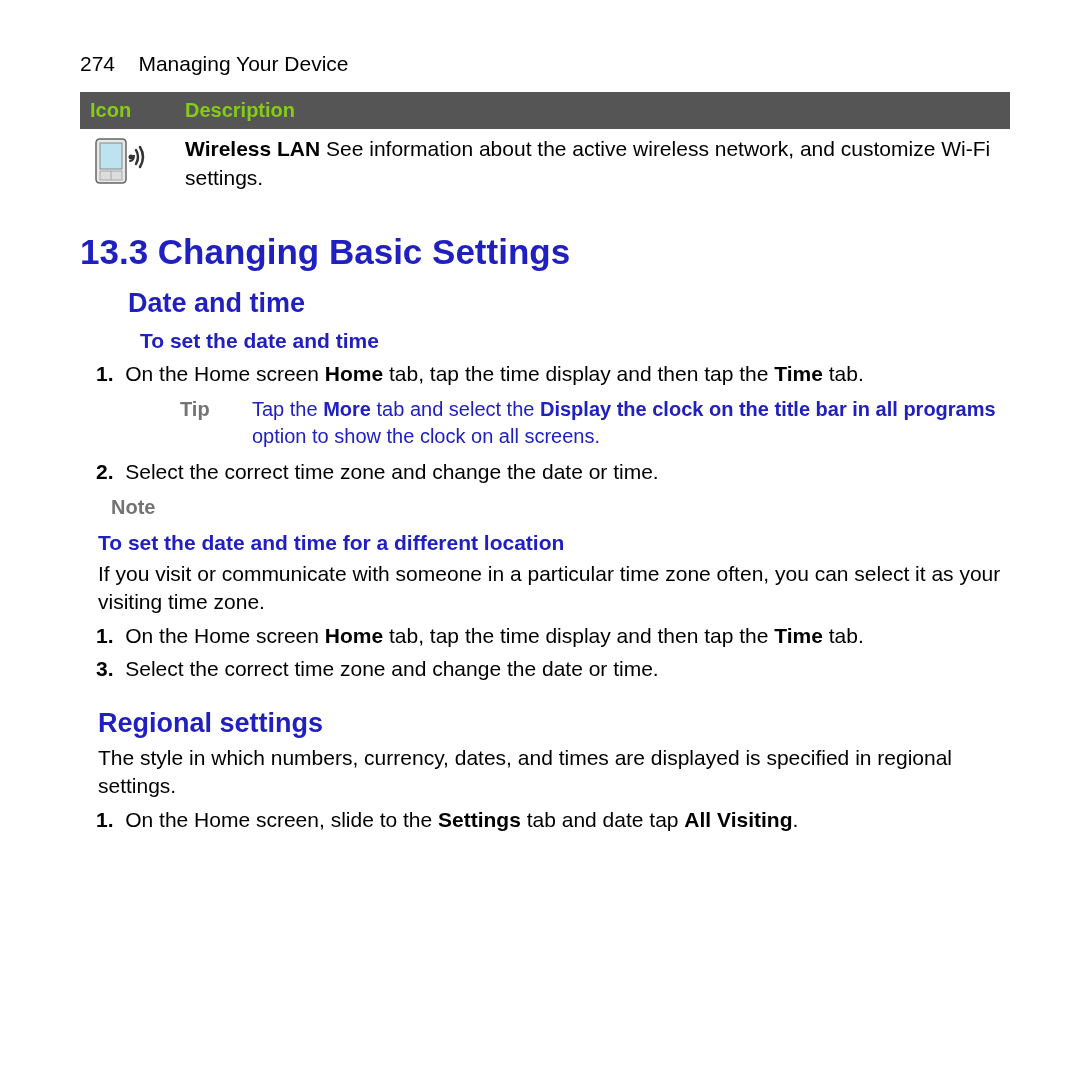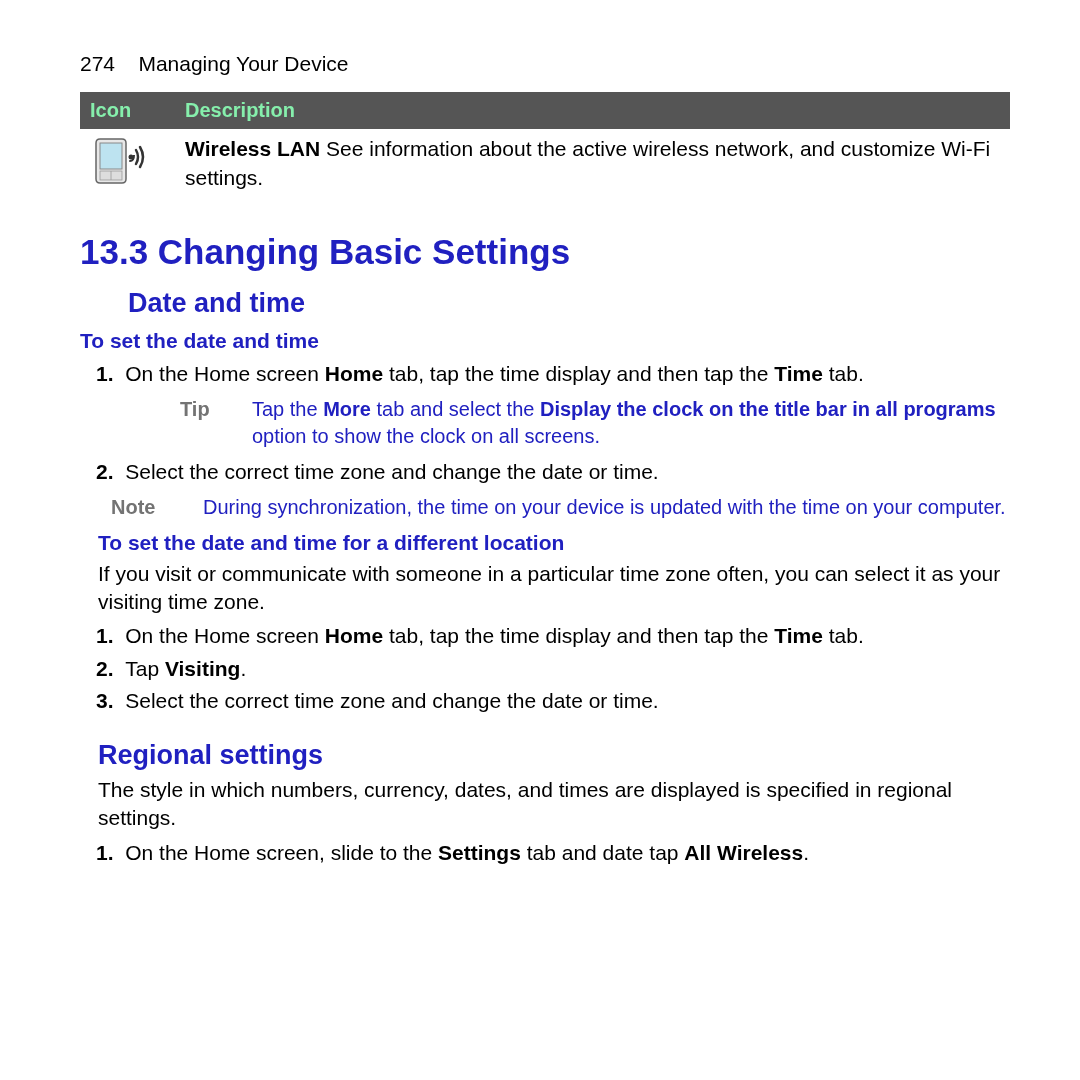--- a/index.html
+++ b/index.html
@@ -8,21 +8,21 @@
     background: #fff;
     width: 1080px;
     height: 1080px;
     padding: 50px 70px 0 80px;
     color: #000;
     font-size: 21px;
     line-height: 1.35;
   }
   .running-header { font-size: 21px; margin-bottom: 14px; }
   .icon-table { width: 100%; border-collapse: collapse; }
-  .icon-table thead tr { background: #555; color: #86efac; margin-left: 36px; }
+  .icon-table thead tr { background: #555; color: #84cc16; margin-left: 36px; }
   .icon-table th { text-align: left; font-weight: bold; padding: 5px 10px; font-size: 20px; }
   .icon-table th.col-icon { width: 95px; }
   .icon-table td { padding: 6px 10px 10px 10px; vertical-align: top; font-size: 21px; }
   .device-icon { display: inline-block; }
   h1.section { color: #2020c0; font-size: 35px; font-weight: 800; margin-top: 23px; margin-bottom: 6px; }
   h2.sub { color: #2020c0; font-size: 27px; font-weight: 800; margin-top: 10px; margin-bottom: 0; }
   h3.task { color: #2020c0; font-size: 21px; font-weight: 700; margin-top: 6px; margin-bottom: 2px; }
   .body-p { margin: 2px 0 6px 0; }
   ol.steps { list-style: none; margin: 2px 0 6px 0; }
   ol.steps > li { margin: 4px 0 4px 40px; text-indent: -24px; }
@@ -74,21 +74,21 @@
         <b>Wireless LAN</b><span>  See information about the active wireless network, and customize Wi-Fi settings.</span>
       </td>
     </tr>
   </tbody>
 </table>
 
 <h1 class="section">13.3  Changing Basic Settings</h1>
 
 <h2 class="sub" style="margin-left:48px;">Date and time</h2>
 
-<h3 class="task" style="">To set the date and time</h3>
+<h3 class="task" style="margin-left:60px;">To set the date and time</h3>
 
 <ol class="steps">
   <li>
     <span class="num">1.</span>
     <span>&nbsp;</span><span>On the Home screen </span><b>Home</b><span> tab, tap the time display and then tap the </span><b>Time</b><span> tab.</span>
   </li>
 </ol>
 
 <div class="note-row indent" style="margin-left:100px;">
   <div class="note-label">Tip</div>
@@ -99,42 +99,37 @@
 
 <ol class="steps">
   <li>
     <span class="num">2.</span>
     <span>&nbsp;</span><span>Select the correct time zone and change the date or time.</span>
   </li>
 </ol>
 
 <div class="note-row" style="margin-left:31px;">
   <div class="note-label" style="min-width:92px;">Note</div>
-  <div class="note-text">During synchronization, the time on your device is updated with the time on your computer.</div>
 </div>
 
 <h3 class="task" style="margin-left:18px;">To set the date and time for a different location</h3>
 <p class="body-p" style="margin-left:18px;">If you visit or communicate with someone in a particular time zone often, you can select it as your visiting time zone.</p>
 
 <ol class="steps">
   <li>
     <span class="num">1.</span>
     <span>&nbsp;</span><span>On the Home screen </span><b>Home</b><span> tab, tap the time display and then tap the </span><b>Time</b><span> tab.</span>
-  </li>
-  <li>
-    <span class="num">2.</span>
-    <span>&nbsp;</span><span>Tap </span><b>Visiting</b><span>.</span>
   </li>
   <li>
     <span class="num">3.</span>
     <span>&nbsp;</span><span>Select the correct time zone and change the date or time.</span>
   </li>
 </ol>
 
 <h2 class="sub" style="margin-left:18px; margin-top:22px;">Regional settings</h2>
 <p class="body-p" style="margin-left:18px;">The style in which numbers, currency, dates, and times are displayed is specified in regional settings.</p>
 
 <ol class="steps">
   <li>
     <span class="num">1.</span>
-    <span>&nbsp;</span><span>On the Home screen, slide to the </span><b>Settings</b><span> tab and date tap </span><b>All Wireless</b><span>.</span>
+    <span>&nbsp;</span><span>On the Home screen, slide to the </span><b>Settings</b><span> tab and date tap </span><b>All Visiting</b><span>.</span>
   </li>
 </ol>
 
 </body></html>

